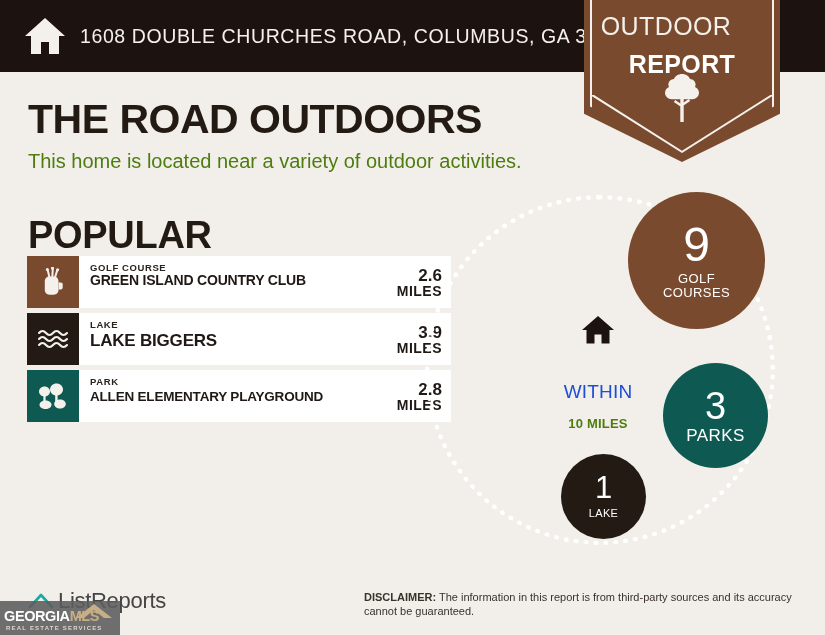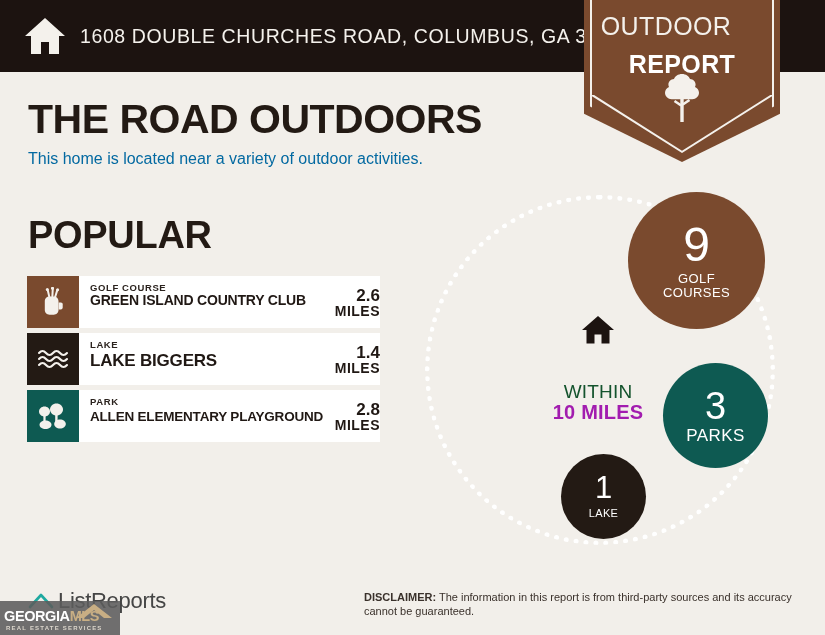--- a/index.html
+++ b/index.html
@@ -98,38 +98,38 @@
     position: absolute;
     left: 28px; top: 96px;
     font-size: 41px;
     font-weight: 700;
     color: #231A14;
     letter-spacing: -0.5px;
   }
   #page-subtitle {
     position: absolute;
     left: 28px; top: 150px;
-    font-size: 16px;
+    font-size: 20px;
     font-weight: 400;
-    color: #0369a1;
+    color: #4d7c0f;
   }
   #popular-heading {
     position: absolute;
     left: 28px; top: 214px;
     font-size: 38px;
     font-weight: 700;
     color: #231A14;
     letter-spacing: -0.3px;
   }
 
   
   #popular-list {
     position: absolute;
-    left: 27px; top: 276px;
-    width: 353px;
+    left: 27px; top: 256px;
+    width: 424px;
   }
   .poi-row {
     display: flex;
     align-items: stretch;
     background: #FFFFFF;
     margin-bottom: 5px;
     height: 52px;
   }
   .poi-icon-tile {
     width: 52px;
@@ -154,20 +154,21 @@
   .poi-name {
     font-size: 14px;
     font-weight: 700;
     color: #201814;
     line-height: 15.5px;
     letter-spacing: -0.2px;
   }
   .poi-dist {
     width: 52px;
     min-width: 52px;
+    padding-right: 9px;
     text-align: right;
     display: flex;
     flex-direction: column;
     justify-content: center;
   }
   .poi-dist-value {
     font-size: 17px;
     font-weight: 700;
     color: #201814;
     line-height: 18px;
@@ -242,31 +243,32 @@
     text-align: center;
   }
   #center-home-icon {
     width: 34px; height: 30px;
     margin: 0 auto 8px auto;
     display: block;
   }
   #center-line-1 {
     font-size: 19px;
     font-weight: 400;
-    color: #14532d;
+    color: #1d4ed8;
     letter-spacing: 0.2px;
     line-height: 21px;
     margin-top: 36px;
   }
   #center-line-2 {
-    font-size: 20px;
-    font-weight: 700;
-    color: #a21caf;
+    font-size: 13px;
+    font-weight: 700;
+    color: #4d7c0f;
     letter-spacing: 0.2px;
     line-height: 21px;
+    margin-top: 11px;
   }
 
   
   #listreports-logo {
     position: absolute;
     left: 27px; top: 588px;
     display: flex;
     align-items: center;
     justify-content: space-between;
   }
@@ -378,21 +380,21 @@
         <path d="M2 6q3.5-4 7 0t7 0 7 0 7 0" stroke="#F4F1EC" stroke-width="2.1" fill="none" stroke-linecap="round"></path>
         <path d="M2 12q3.5-4 7 0t7 0 7 0 7 0" stroke="#F4F1EC" stroke-width="2.1" fill="none" stroke-linecap="round"></path>
         <path d="M2 18q3.5-4 7 0t7 0 7 0 7 0" stroke="#F4F1EC" stroke-width="2.1" fill="none" stroke-linecap="round"></path>
       </svg>
     </div>
     <div class="poi-text">
       <div class="poi-category">LAKE</div>
       <div class="poi-name" style="font-size:17px;line-height:21px">LAKE BIGGERS</div>
     </div>
     <div class="poi-dist">
-      <div class="poi-dist-value">1.4</div>
+      <div class="poi-dist-value">3.9</div>
       <div class="poi-dist-unit">MILES</div>
     </div>
   </div>
 
   <div class="poi-row">
     <div class="poi-icon-tile" style="background:#0E5A52">
       <svg width="32" height="28" viewBox="0 0 32 28">
         <path fill="#F4F1EC" d="M19.5 1.5c-3.6 0-6.5 2.7-6.5 6s2.9 6 6.5 6 6.5-2.7 6.5-6-2.9-6-6.5-6z"></path>
         <rect x="18.2" y="10" width="2.4" height="10" fill="#F4F1EC"></rect>
         <path fill="#F4F1EC" d="M7.5 4.5c-3 0-5.5 2.2-5.5 5s2.5 5 5.5 5 5.5-2.2 5.5-5-2.5-5-5.5-5z"></path>

